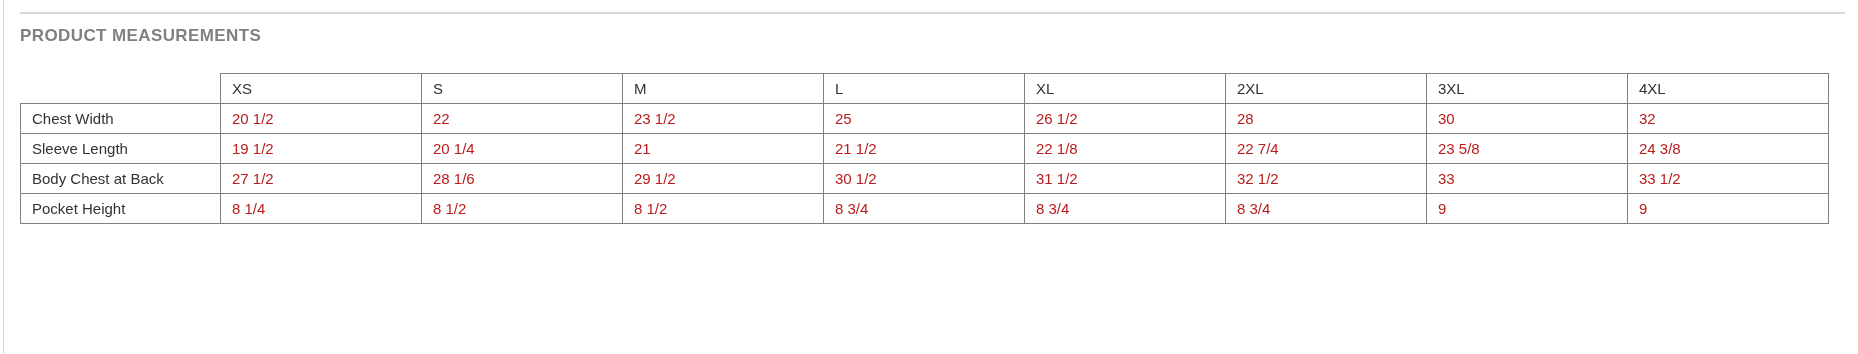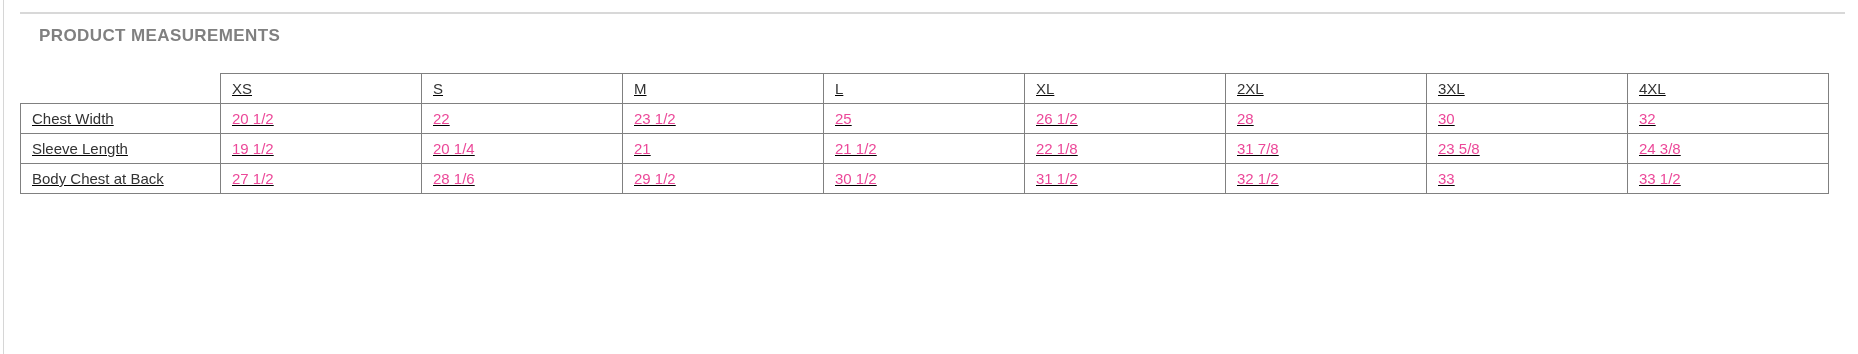--- a/index.html
+++ b/index.html
@@ -42,30 +42,28 @@
   }
 
   #section-title {
     font-size: 17px;
     font-weight: bold;
     color: #808080;
     letter-spacing: 0.4px;
     margin-top: 12px;
     line-height: 20px;
     white-space: nowrap;
-    margin-left: 19px;
   }
 
   
   #measurements-table {
     margin-top: 27px;
     border-collapse: collapse;
     table-layout: fixed;
     width: 1808px;
-    text-decoration: underline;
   }
 
   #measurements-table col.label-col { width: 200px; }
   #measurements-table col.size-col  { width: 201px; }
 
   #measurements-table th,
   #measurements-table td {
     border: 1px solid #808080;
     height: 30px;
     padding: 0 0 0 11px;
@@ -85,21 +83,21 @@
   #measurements-table thead th.size-header {
     color: #333333;
   }
 
   #measurements-table tbody th.row-label {
     color: #333333;
     margin-top: 33px;
   }
 
   #measurements-table tbody td.measure-value {
-    color: #ec4899;
+    color: #b91c1c;
   }
 </style>
 </head>
 <body>
 
 <div id="page-gutter-rule"></div>
 
 <div id="content">
 
   <div id="section-rule"></div>
@@ -145,36 +143,47 @@
         <td class="measure-value">32</td>
       </tr>
 
       <tr>
         <th class="row-label">Sleeve Length</th>
         <td class="measure-value">19 1/2</td>
         <td class="measure-value">20 1/4</td>
         <td class="measure-value">21</td>
         <td class="measure-value">21 1/2</td>
         <td class="measure-value">22 1/8</td>
-        <td class="measure-value">31 7/8</td>
+        <td class="measure-value">22 7/4</td>
         <td class="measure-value">23 5/8</td>
         <td class="measure-value">24 3/8</td>
       </tr>
 
       <tr>
         <th class="row-label">Body Chest at Back</th>
         <td class="measure-value">27 1/2</td>
         <td class="measure-value">28 1/6</td>
         <td class="measure-value">29 1/2</td>
         <td class="measure-value">30 1/2</td>
         <td class="measure-value">31 1/2</td>
         <td class="measure-value">32 1/2</td>
         <td class="measure-value">33</td>
         <td class="measure-value">33 1/2</td>
       </tr>
 
+      <tr>
+        <th class="row-label">Pocket Height</th>
+        <td class="measure-value">8 1/4</td>
+        <td class="measure-value">8 1/2</td>
+        <td class="measure-value">8 1/2</td>
+        <td class="measure-value">8 3/4</td>
+        <td class="measure-value">8 3/4</td>
+        <td class="measure-value">8 3/4</td>
+        <td class="measure-value">9</td>
+        <td class="measure-value">9</td>
+      </tr>
 
 
 
     </tbody>
   </table>
 
 </div>
 
 </body></html>

